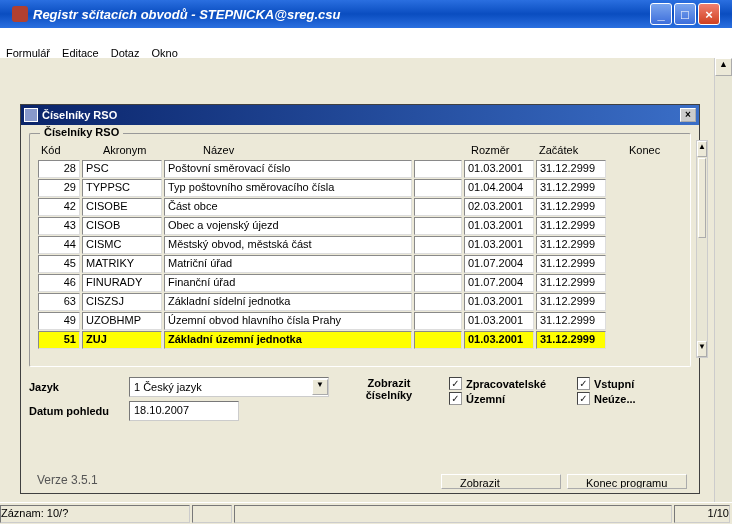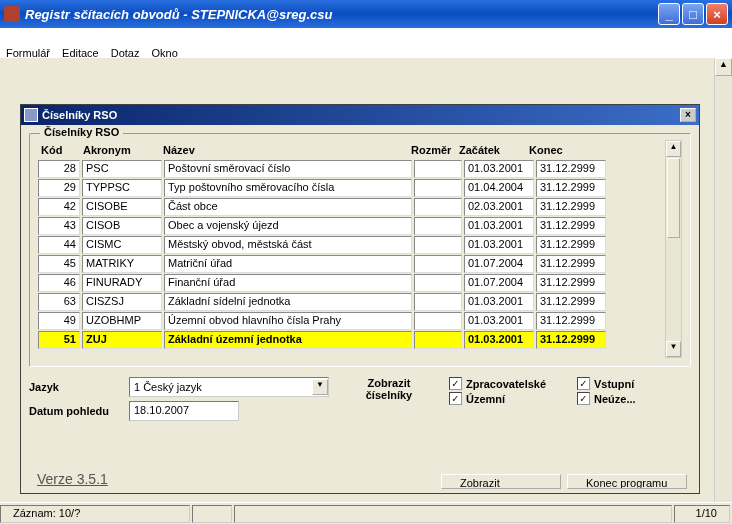--- a/index.html
+++ b/index.html
@@ -11,21 +11,21 @@
   width: 732px;
   height: 524px;
   overflow: hidden;
   position: relative;
 }
 .titlebar {
   height: 28px;
   background: linear-gradient(to bottom, #2A6FE0 0%, #0A4DC0 50%, #2A6FE0 100%);
   display: flex;
   align-items: center;
-  padding: 0 4px;
+  padding: 0 12px;
   color: white;
   font-weight: bold;
   font-size: 13px;
 }
 .titlebar .icon { width:16px; height:16px; background:#B04030; border-radius:3px; margin-right:5px;}
 .titlebar .ttl { flex:1; font-style: italic;}
 .winbtn { width:22px; height:22px; margin-left:2px; border:1px solid #fff; border-radius:3px; display:flex; align-items:center; justify-content:center; font-weight:bold; font-size:13px;}
 .winbtn.min { background:linear-gradient(#7AA5EE,#3D6EDB);}
 .winbtn.max { background:linear-gradient(#7AA5EE,#3D6EDB);}
 .winbtn.close { background:linear-gradient(#F08070,#D04020); }
@@ -42,21 +42,21 @@
 .childwin { position:absolute; left:20px; top:46px; width:680px; height:390px; background:#ECE9D8; border:1px solid #404040;}
 .childtitle { background:linear-gradient(to right,#0A246A,#3A6EC7); color:white; height:20px; display:flex; align-items:center; padding:0 3px; font-weight:bold; font-size:11px;}
 .childtitle .icon { width:14px; height:14px; background:#8899cc; margin-right:4px; border:1px solid #fff;}
 .childtitle .cclose { width:16px; height:14px; background:#ccc; border:1px outset #fff; color:#000; font-size:10px; text-align:center; line-height:12px; font-weight:bold;}
 .childbody { position:absolute; top:20px; bottom:0; left:0; right:0; padding:8px 8px 4px 8px;}
 .groupbox { border:1px solid #fff; border-top-color:#999; border-left-color:#999; border-radius:2px; padding:6px 8px 6px 8px; position:relative;}
 .groupbox .legend { position:absolute; top:-8px; left:10px; background:#ECE9D8; padding:0 4px; font-weight:bold;}
 .tablewrap { display:flex; }
 .tablearea { flex:1;}
 .headrow, .datarow { display:flex; align-items:center; height:19px; }
-.headrow { font-weight:bold; }
+.headrow { font-weight:normal;gap:20px; }
 .hcell { padding:0 3px; }
 .cell { background:white; border:1px inset #ddd; height:18px; padding:1px 3px; margin-right:2px; overflow:hidden; white-space:nowrap;}
 .cell.kod { text-align:right;}
 .sel .cell { background:#FFFF00; font-weight:bold;}
 .col-kod{width:42px;} .col-akr{width:80px;} .col-naz{width:248px;} .col-roz{width:48px;} .col-zac{width:70px;} .col-kon{width:70px;}
 .tscroll { width:17px; background:#E8E6D5; border:1px solid #ccc; position:relative;}
 .tscroll .btn { height:16px; background:#ECE9D8; border:1px outset #fff; font-size:8px; text-align:center;}
 .tscroll .thumb { position:absolute; top:17px; left:1px; right:1px; height:80px; background:#ECE9D8; border:1px outset #fff;}
 .bottomform { padding-top:10px; display:flex; gap:20px; align-items:flex-start;}
 .lhs { flex:0 0 300px;}
@@ -65,23 +65,23 @@
 .combo { flex:1; display:flex; background:white; border:1px inset #ccc; height:20px; align-items:center;}
 .combo span { flex:1; padding:0 4px;}
 .combo .dd { width:16px; height:16px; background:#ECE9D8; border:1px outset #fff; font-size:8px; text-align:center;}
 .txt { flex:0 0 110px; background:white; border:1px inset #ccc; height:20px; padding:2px 4px;}
 .mid { flex:0 0 80px; font-weight:bold; text-align:center;}
 .chkgrid { flex:1; display:grid; grid-template-columns:1fr 1fr; gap:2px 14px;}
 .chk { display:flex; align-items:center; gap:4px;}
 .chkbox { width:13px; height:13px; background:white; border:1px inset #999; font-size:10px; line-height:11px; text-align:center; color:#222;}
 .bottom-btns { position:absolute; bottom:4px; right:12px; display:flex; gap:6px;}
 .pbtn { border:1px outset #fff; background:#ECE9D8; height:15px; padding:2px 18px; font-size:11px; overflow:hidden;}
-.ver { position:absolute; bottom:6px; left:16px; font-size:14px; color:#555;text-decoration:underline;}
+.ver { position:absolute; bottom:6px; left:16px; font-size:12px; color:#555;}
 .statusbar { position:absolute; bottom:0; left:0; right:0; height:22px; background:#ECE9D8; border-top:1px solid #fff; display:flex; align-items:center; font-size:11px;}
-.statusbar .panel { border:1px inset #ccc; height:18px; padding:1px 12px; margin-right:2px;}
+.statusbar .panel { border:1px inset #ccc; height:18px; padding:1px 0; margin-right:2px;}
 .statusbar .p1{width:190px;} .statusbar .p2{width:40px;} .statusbar .p3{flex:1;} .statusbar .p4{width:56px; text-align:right;}
 </style>
 </head>
 <body>
 
 <div class="titlebar">
   <div class="icon"></div>
   <div class="ttl">Registr sčítacích obvodů - STEPNICKA@sreg.csu</div>
   <div class="winbtn min">_</div>
   <div class="winbtn max">□</div>

